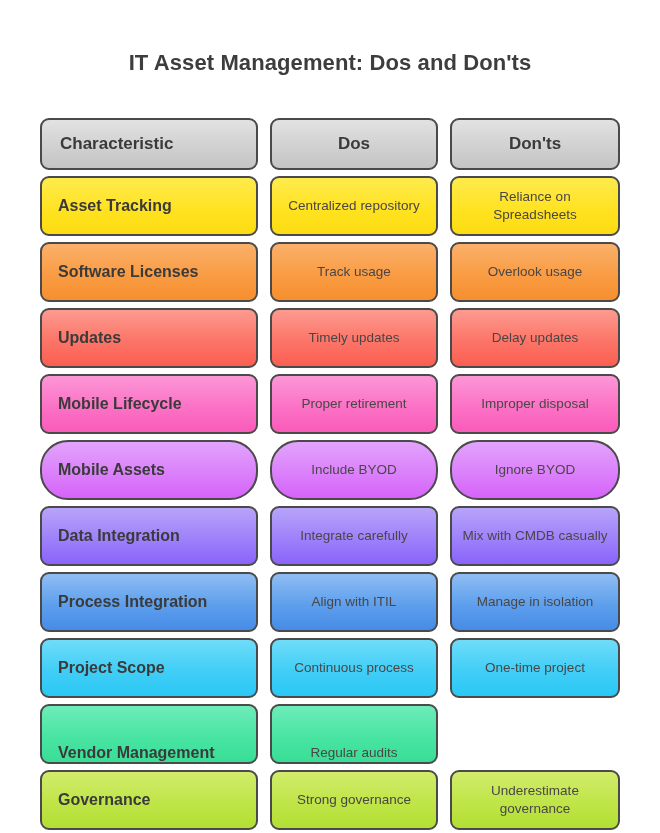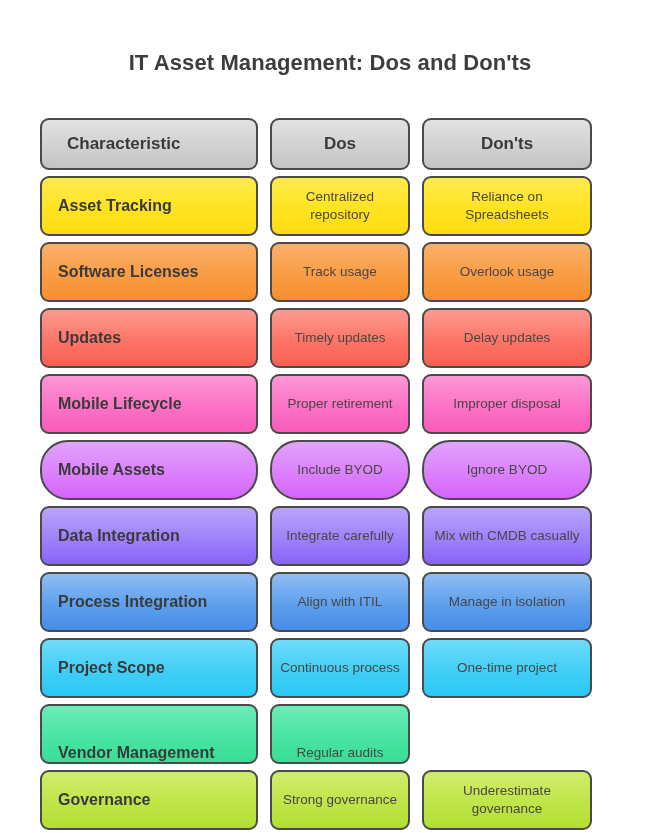--- a/index.html
+++ b/index.html
@@ -54,31 +54,31 @@
     border: 2px solid #4a4a4a;
     border-radius: 9px;
     display: flex;
     align-items: center;
     color: #3d3d3d;
     overflow: hidden;
   }
 
   
   .col-char { width: 218px; margin-right: 12px; }
-  .col-dos  { width: 140px; margin-right: 12px; }
+  .col-dos  { width: 168px; margin-right: 12px; }
   .col-dont { width: 170px; }
 
   
   .row-header .cell {
     height: 52px;
     background: linear-gradient(to bottom, #e2e2e2 0%, #d4d4d4 45%, #c4c4c4 100%);
   }
   .row-header .col-char {
     justify-content: flex-start;
-    padding-left: 25px;
+    padding-left: 18px;
   }
   .row-header .col-dos,
   .row-header .col-dont {
     justify-content: center;
   }
   .row-header .cell-text {
     font-size: 17px;
     font-weight: bold;
     color: #3a3a3a;
   }

